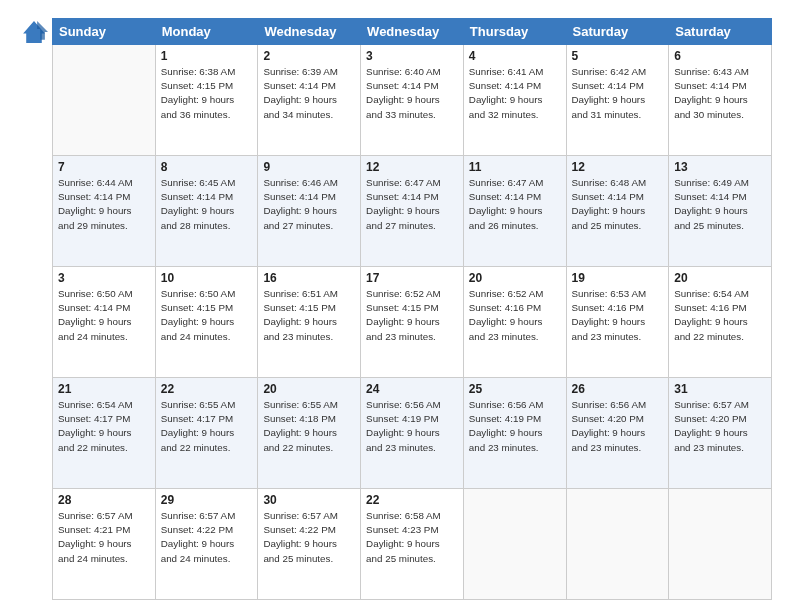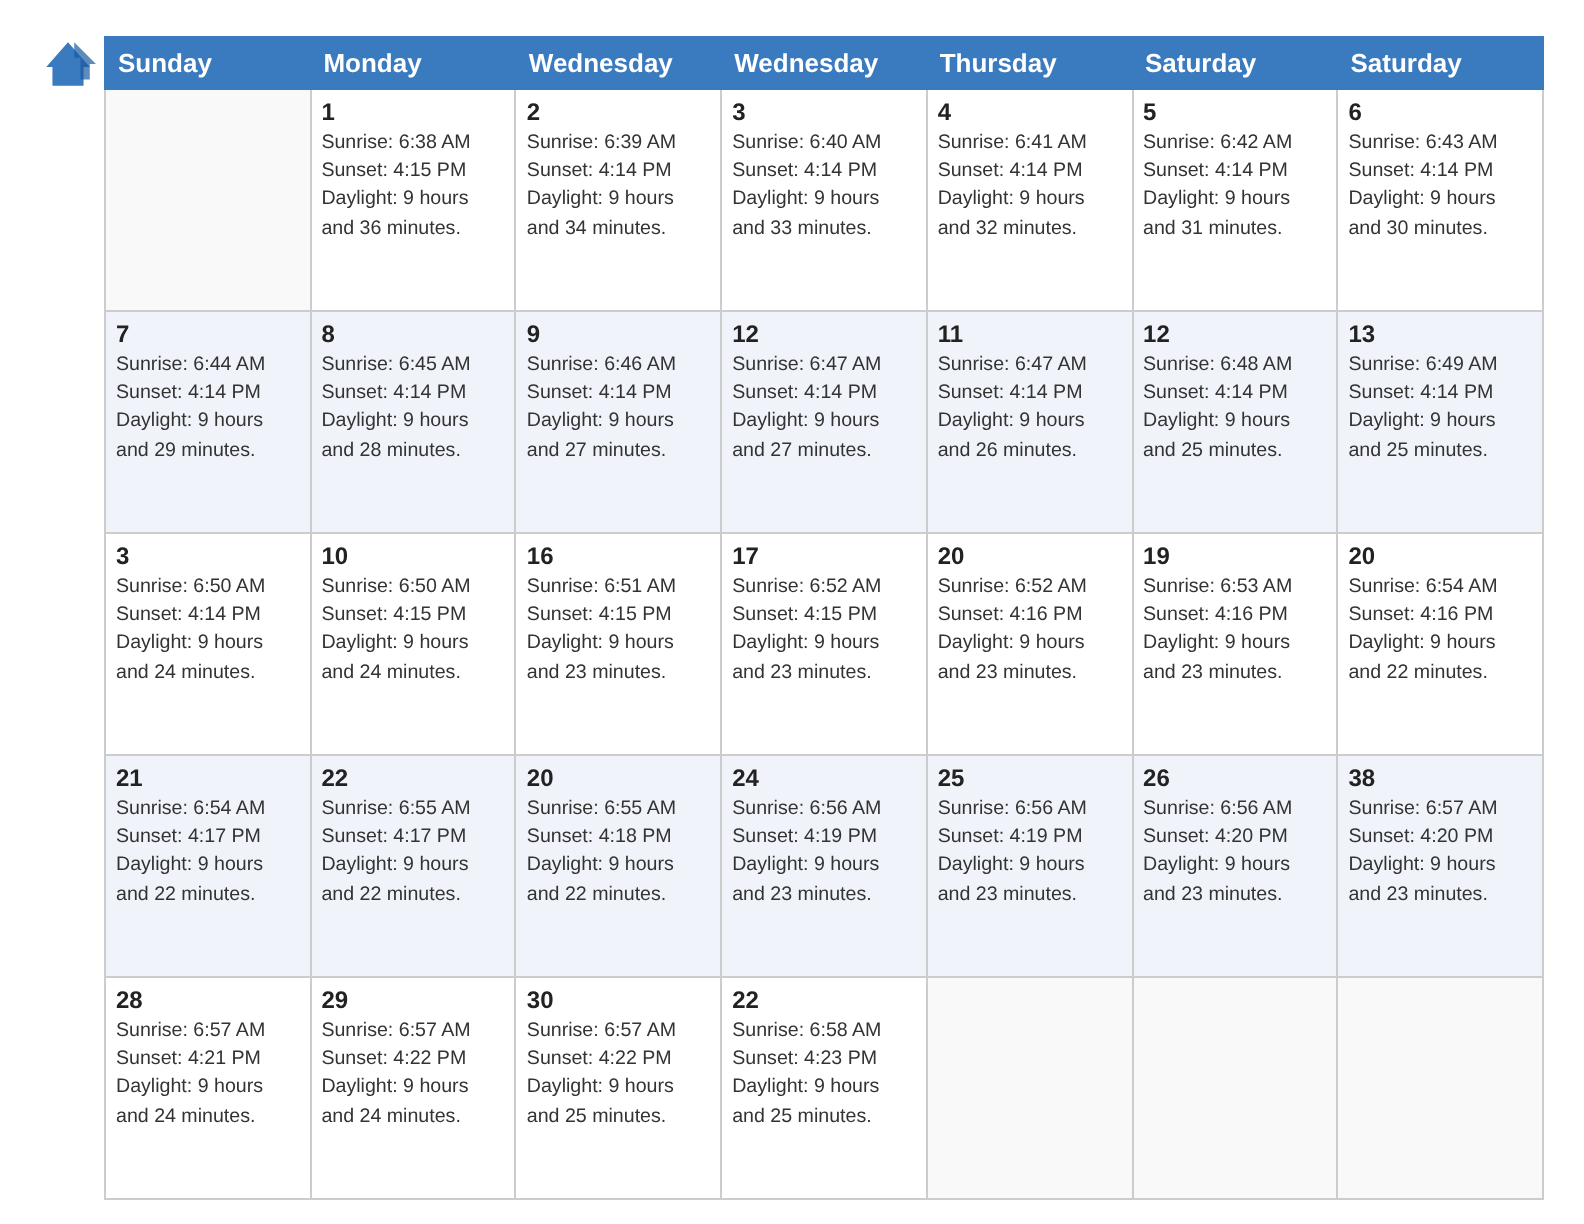--- a/index.html
+++ b/index.html
@@ -235,21 +235,21 @@
           </td>
           <td>
             <div class="day-num">25</div>
             <div class="day-info">Sunrise: 6:56 AM<br>Sunset: 4:19 PM<br>Daylight: 9 hours<br>and 23 minutes.</div>
           </td>
           <td>
             <div class="day-num">26</div>
             <div class="day-info">Sunrise: 6:56 AM<br>Sunset: 4:20 PM<br>Daylight: 9 hours<br>and 23 minutes.</div>
           </td>
           <td>
-            <div class="day-num">38</div>
+            <div class="day-num">31</div>
             <div class="day-info">Sunrise: 6:57 AM<br>Sunset: 4:20 PM<br>Daylight: 9 hours<br>and 23 minutes.</div>
           </td>
         </tr>
         <tr>
           <td>
             <div class="day-num">28</div>
             <div class="day-info">Sunrise: 6:57 AM<br>Sunset: 4:21 PM<br>Daylight: 9 hours<br>and 24 minutes.</div>
           </td>
           <td>
             <div class="day-num">29</div>

